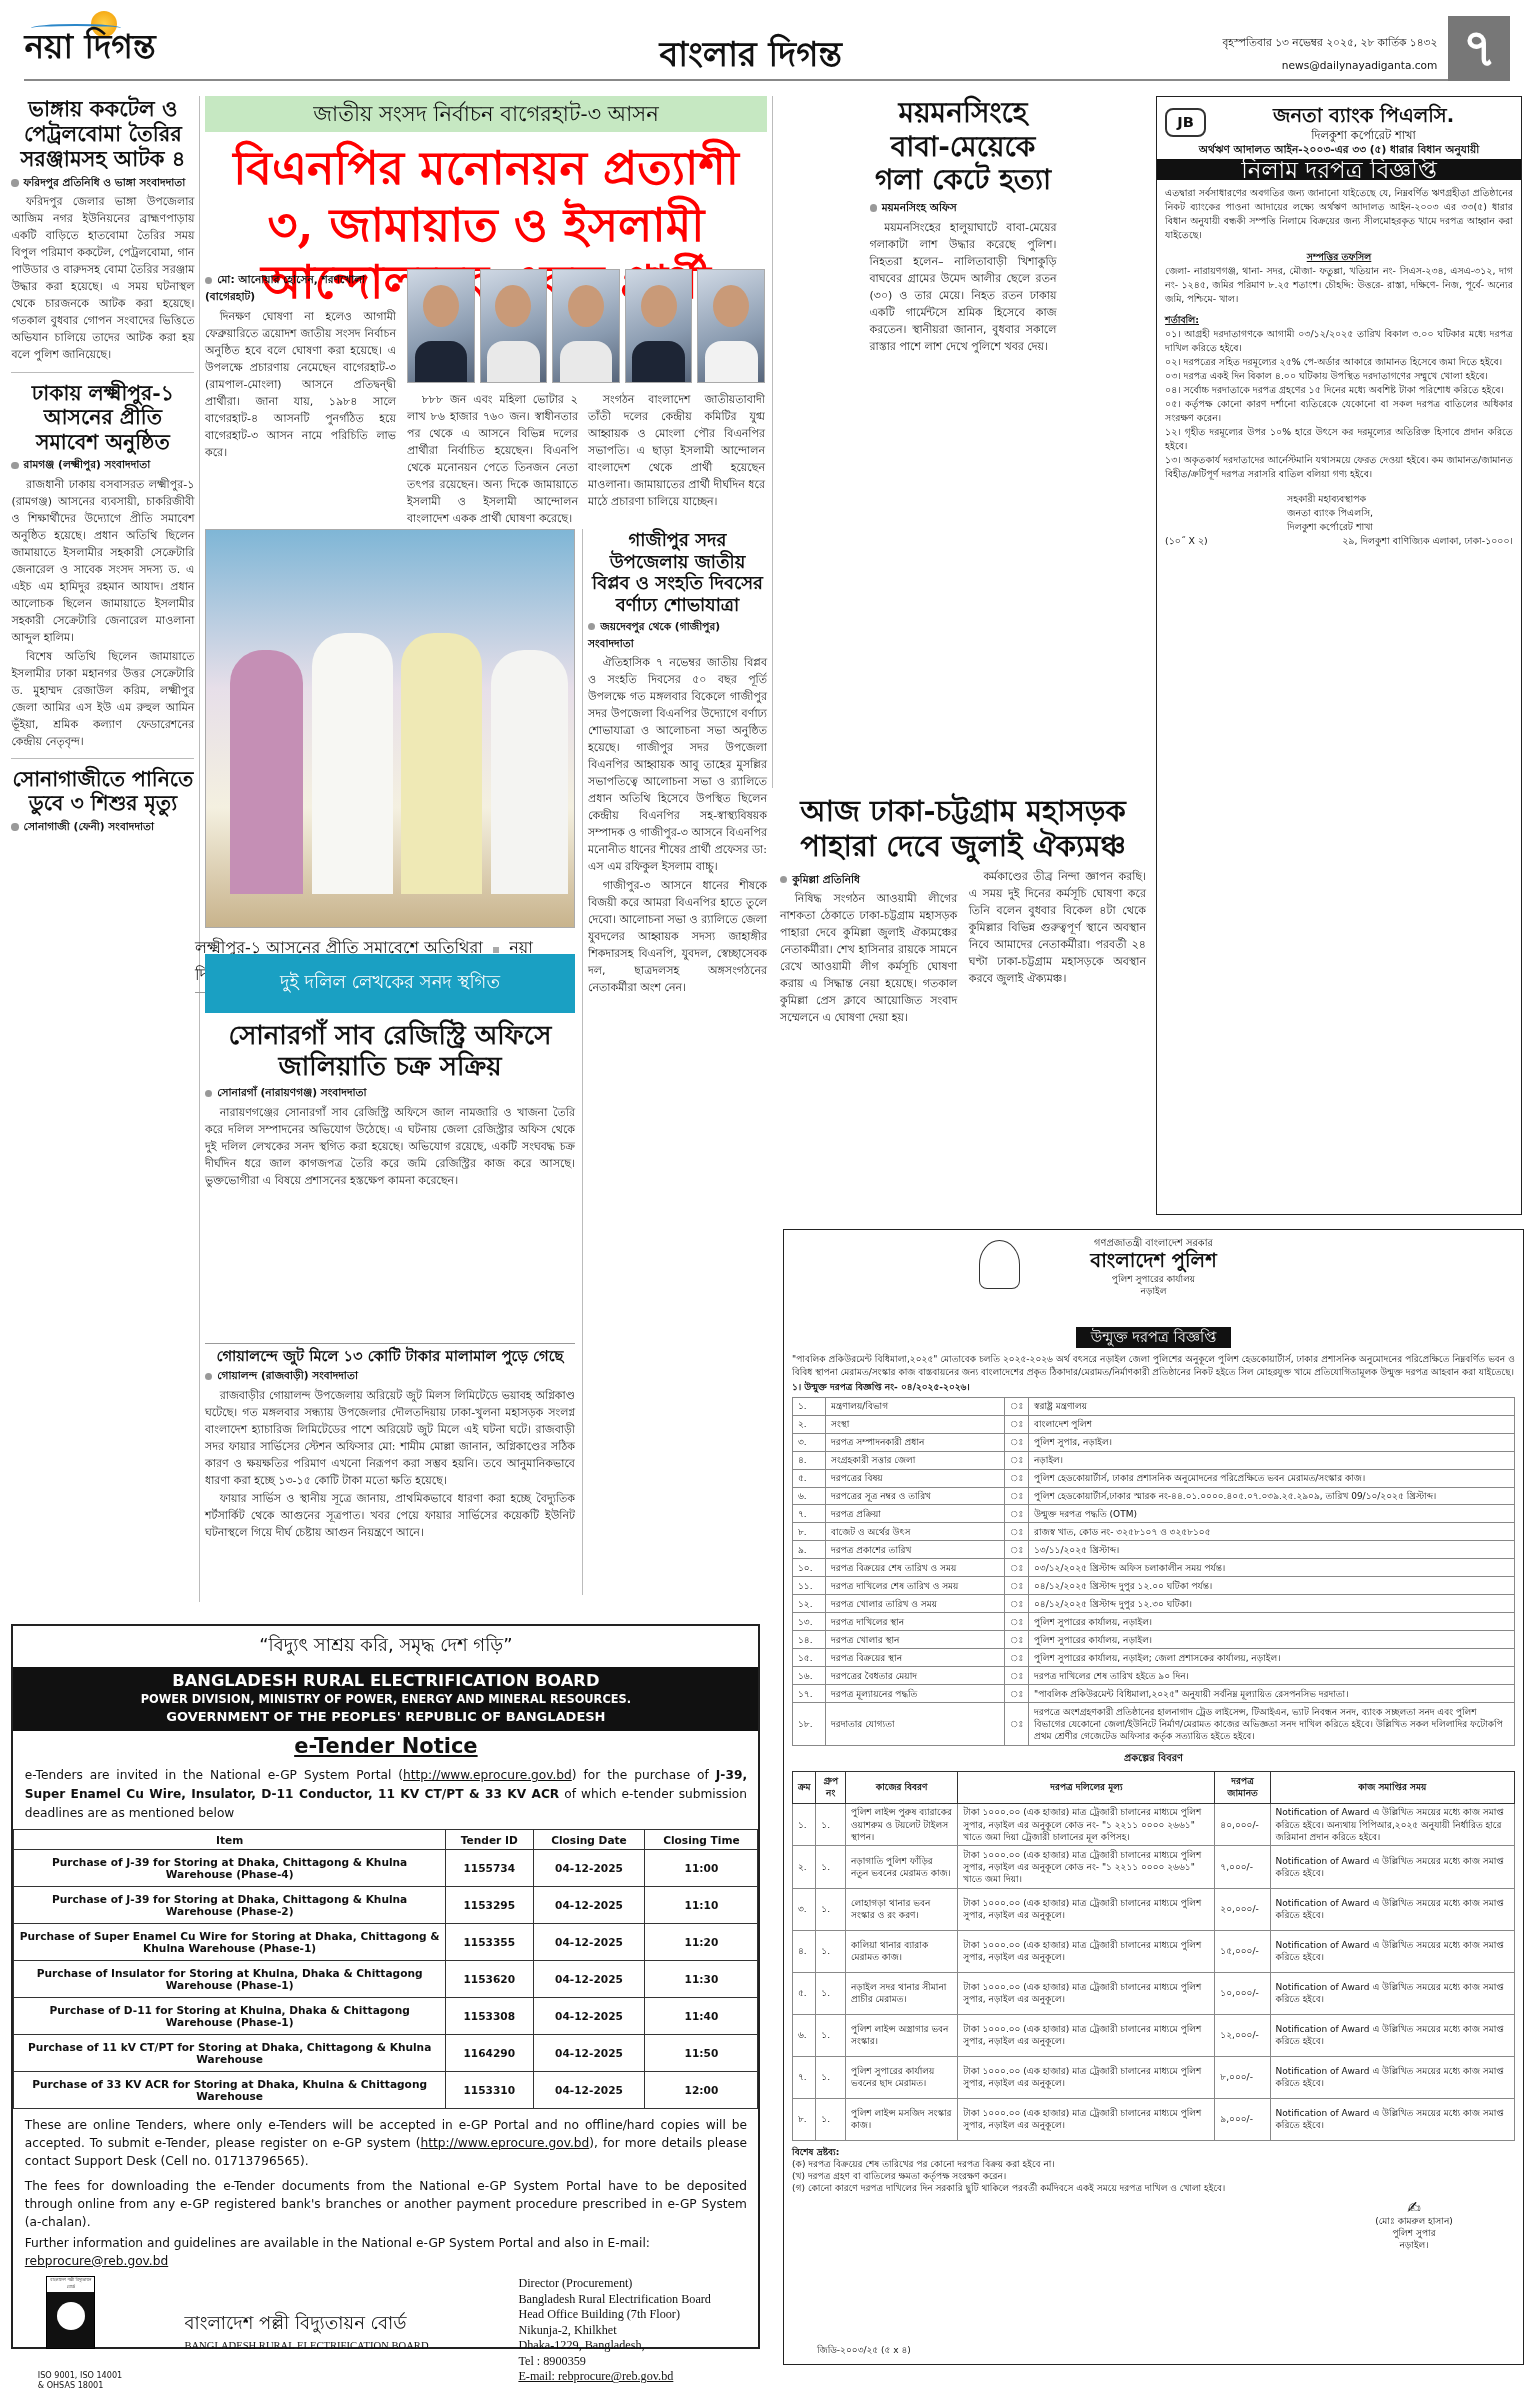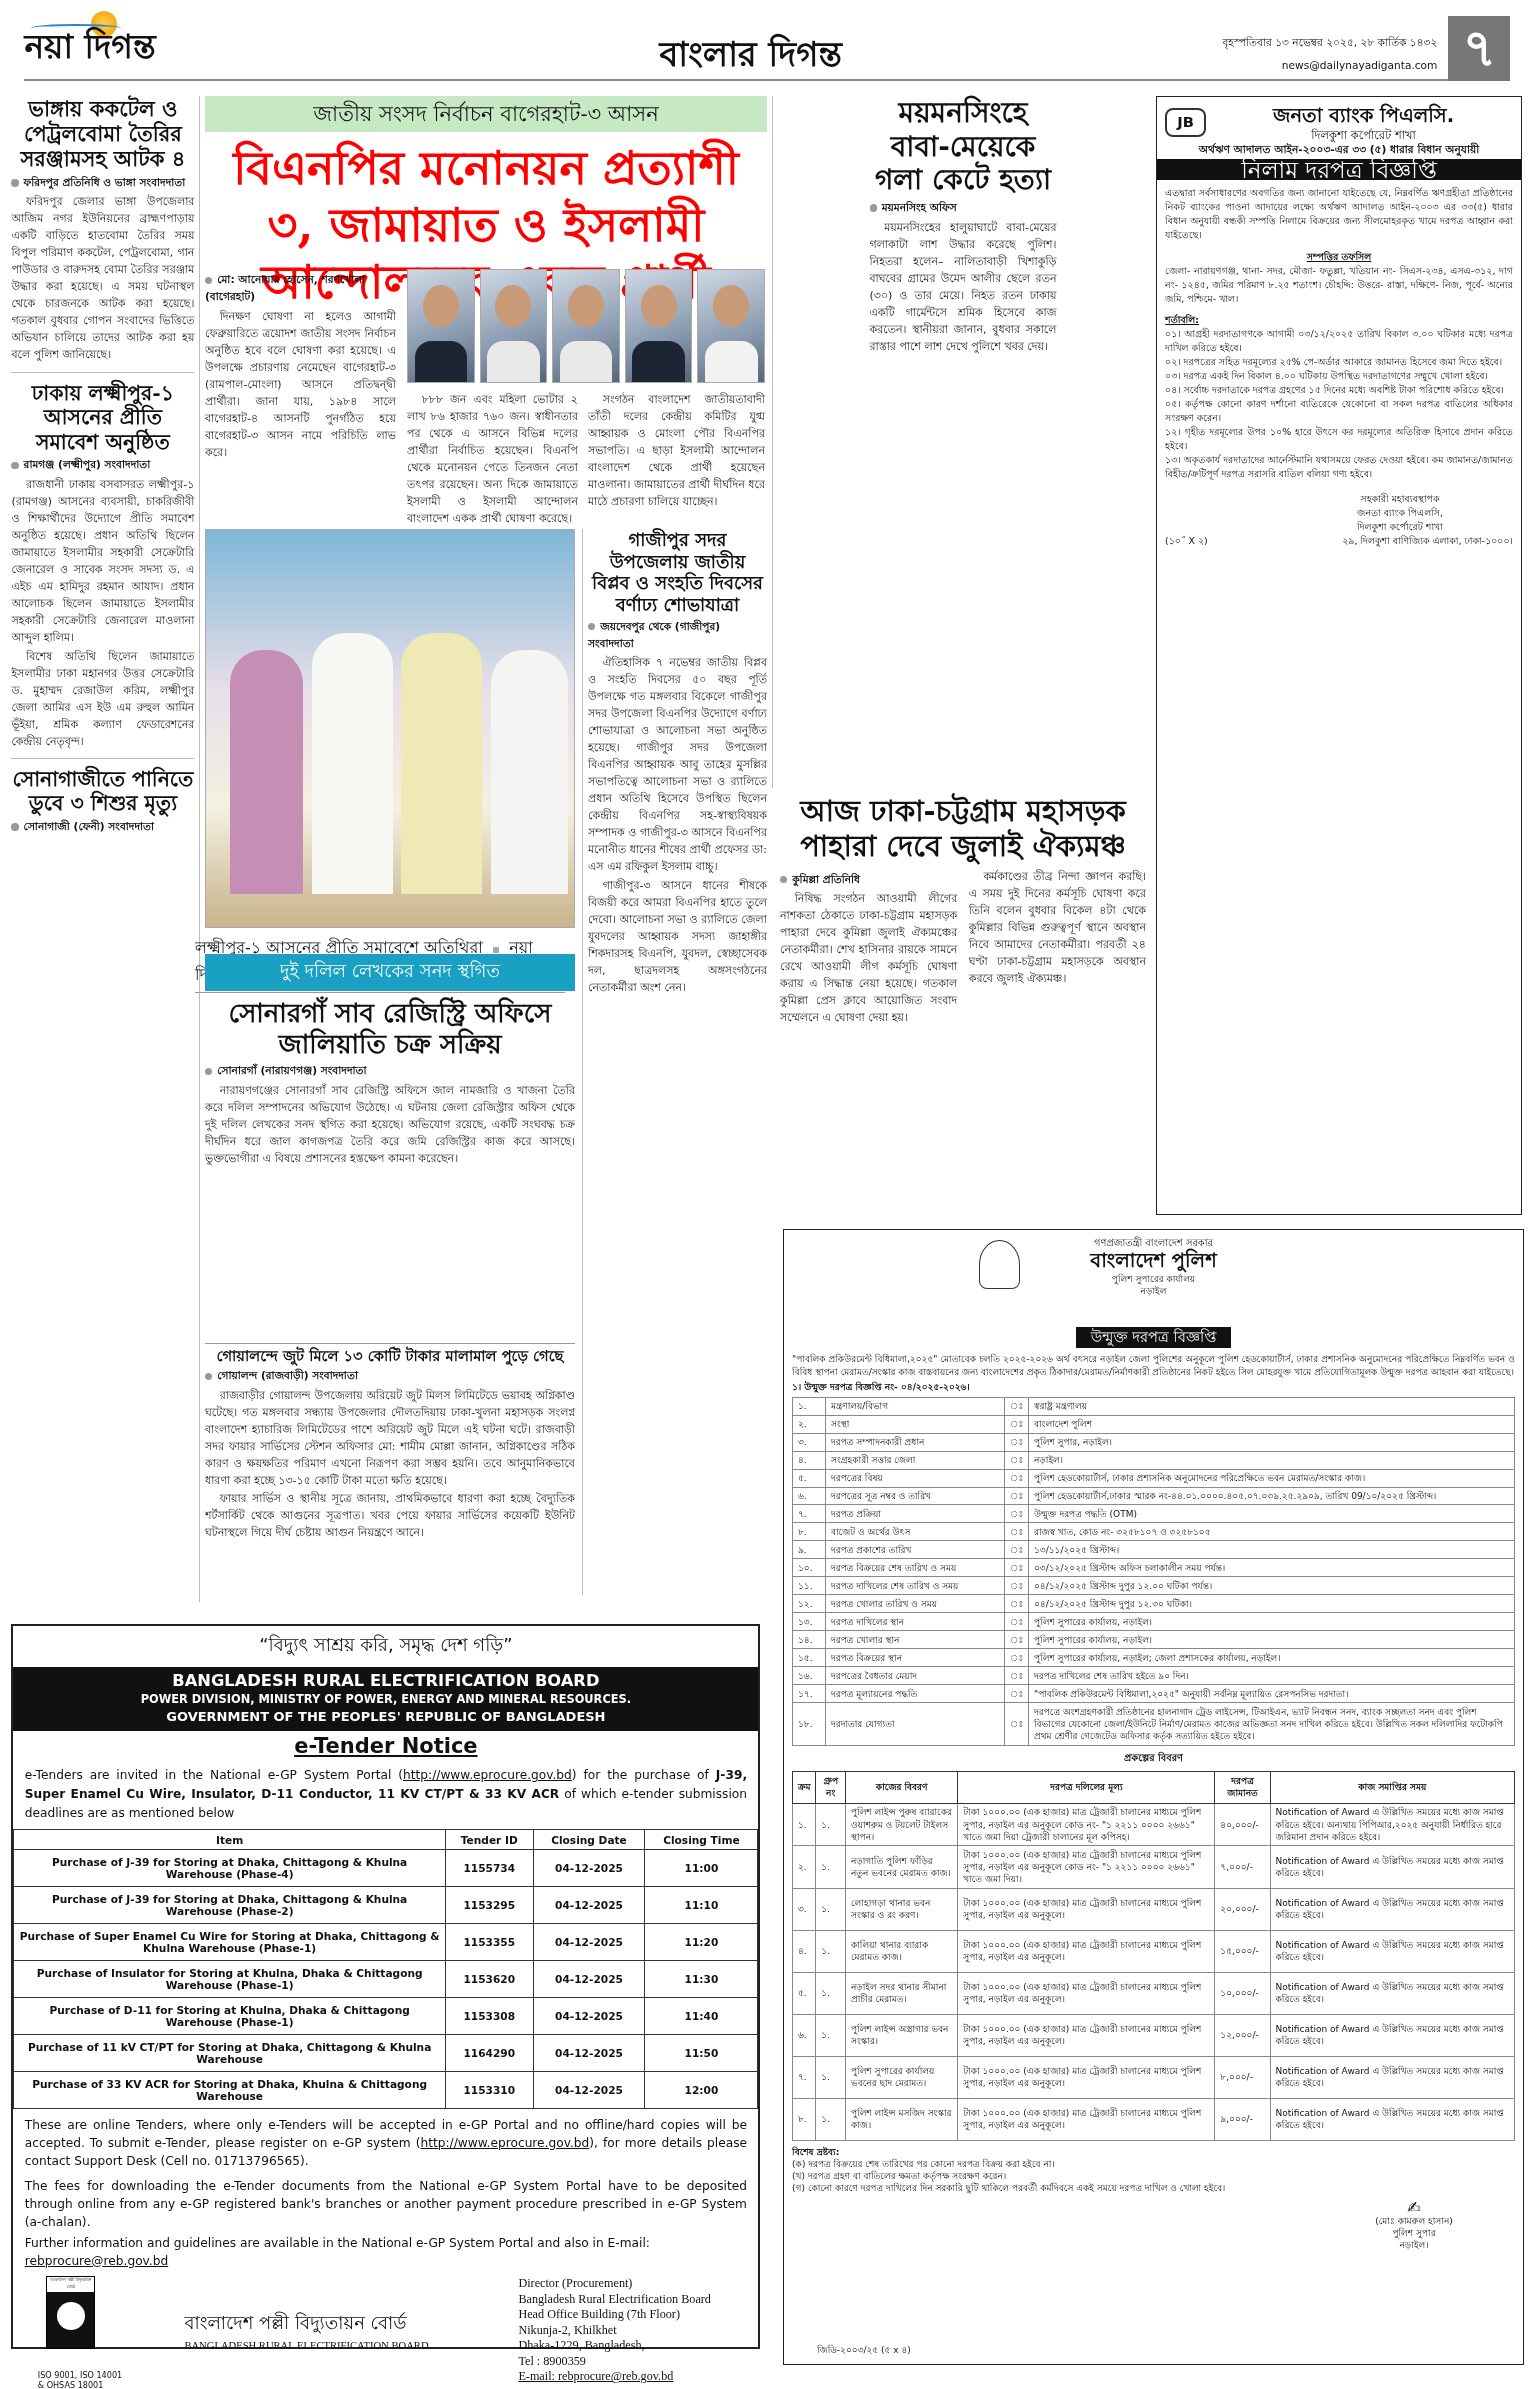--- a/index.html
+++ b/index.html
@@ -160,21 +160,21 @@
     </div>
     <div style="flex:1">
       <div class="body-text">
           <p>কর্মকাণ্ডের তীব্র নিন্দা জ্ঞাপন করছি। এ সময় দুই দিনের কর্মসূচি ঘোষণা করে তিনি বলেন বুধবার বিকেল ৪টা থেকে কুমিল্লার বিভিন্ন গুরুত্বপূর্ণ স্থানে অবস্থান নিবে আমাদের নেতাকর্মীরা। পরবর্তী ২৪ ঘণ্টা ঢাকা-চট্টগ্রাম মহাসড়কে অবস্থান করবে জুলাই ঐক্যমঞ্চ।</p>
         </div>
     </div>
   </div>
 </article>
 
 <article class="abs" style="left:205px;top:954px;width:370px">
-  <div style="background:#1aa0c3;color:#fff;text-align:center;font-size:18px;padding:3px 0;font-family:'DejaVu Serif',serif">দুই দলিল লেখকের সনদ স্থগিত</div>
+  <div style="background:#1aa0c3;color:#fff;text-align:center;font-size:18px;padding:14px 0;font-family:'DejaVu Serif',serif">দুই দলিল লেখকের সনদ স্থগিত</div>
   <h2 class="hl" style="font-size:26px;margin-top:6.5px">সোনারগাঁ সাব রেজিস্ট্রি অফিসে জালিয়াতি চক্র সক্রিয়</h2>
   <div class="byline">সোনারগাঁ (নারায়ণগঞ্জ) সংবাদদাতা</div>
   <div class="body-text">
       <p>নারায়ণগঞ্জের সোনারগাঁ সাব রেজিস্ট্রি অফিসে জাল নামজারি ও খাজনা তৈরি করে দলিল সম্পাদনের অভিযোগ উঠেছে। এ ঘটনায় জেলা রেজিস্ট্রার অফিস থেকে দুই দলিল লেখকের সনদ স্থগিত করা হয়েছে। অভিযোগ রয়েছে, একটি সংঘবদ্ধ চক্র দীর্ঘদিন ধরে জাল কাগজপত্র তৈরি করে জমি রেজিস্ট্রির কাজ করে আসছে। ভুক্তভোগীরা এ বিষয়ে প্রশাসনের হস্তক্ষেপ কামনা করেছেন।</p>
     </div>
 </article>
 
 <article class="abs" style="left:205px;top:1343px;width:370px">
   <h2 class="hl" style="font-size:14.7px;border-top:0.8px solid #999;padding-top:3.3px">গোয়ালন্দে জুট মিলে ১৩ কোটি টাকার মালামাল পুড়ে গেছে</h2>
   <div class="byline">গোয়ালন্দ (রাজবাড়ী) সংবাদদাতা</div>
@@ -200,21 +200,21 @@
   <div style="font-weight:bold;margin-top:6.5px;text-decoration:underline">শর্তাবলি:</div>
   <div id="janata-terms">
       <p style="text-align:justify">০১। আগ্রহী দরদাতাগণকে আগামী ০৩/১২/২০২৫ তারিখ বিকাল ৩.০০ ঘটিকার মধ্যে দরপত্র দাখিল করিতে হইবে।</p>
       <p style="text-align:justify">০২। দরপত্রের সহিত দরমূল্যের ২৫% পে-অর্ডার আকারে জামানত হিসেবে জমা দিতে হইবে।</p>
       <p style="text-align:justify">০৩। দরপত্র একই দিন বিকাল ৪.০০ ঘটিকায় উপস্থিত দরদাতাগণের সম্মুখে খোলা হইবে।</p>
       <p style="text-align:justify">০৪। সর্বোচ্চ দরদাতাকে দরপত্র গ্রহণের ১৫ দিনের মধ্যে অবশিষ্ট টাকা পরিশোধ করিতে হইবে।</p>
       <p style="text-align:justify">০৫। কর্তৃপক্ষ কোনো কারণ দর্শানো ব্যতিরেকে যেকোনো বা সকল দরপত্র বাতিলের অধিকার সংরক্ষণ করেন।</p>
       <p style="text-align:justify">১২। গৃহীত দরমূল্যের উপর ১০% হারে উৎসে কর দরমূল্যের অতিরিক্ত হিসাবে প্রদান করিতে হইবে।</p>
       <p style="text-align:justify">১৩। অকৃতকার্য দরদাতাদের আর্নেস্টমানি যথাসময়ে ফেরত দেওয়া হইবে। কম জামানত/জামানত বিহীত/ক্রটিপূর্ণ দরপত্র সরাসরি বাতিল বলিয়া গণ্য হইবে।</p>
     </div>
-  <div style="text-align:center;margin-left:122px;margin-top:11.4px">
+  <div style="margin-left:122px;margin-top:11.4px">
     <div>সহকারী মহাব্যবস্থাপক</div>
     <div>জনতা ব্যাংক পিএলসি,</div>
     <div>দিলকুশা কর্পোরেট শাখা</div>
   </div>
   <div style="display:flex;justify-content:space-between">
     <span>(১০˝ X ২)</span>
     <span>২৯, দিলকুশা বাণিজ্যিক এলাকা, ঢাকা-১০০০।</span>
   </div>
 </div>
 

